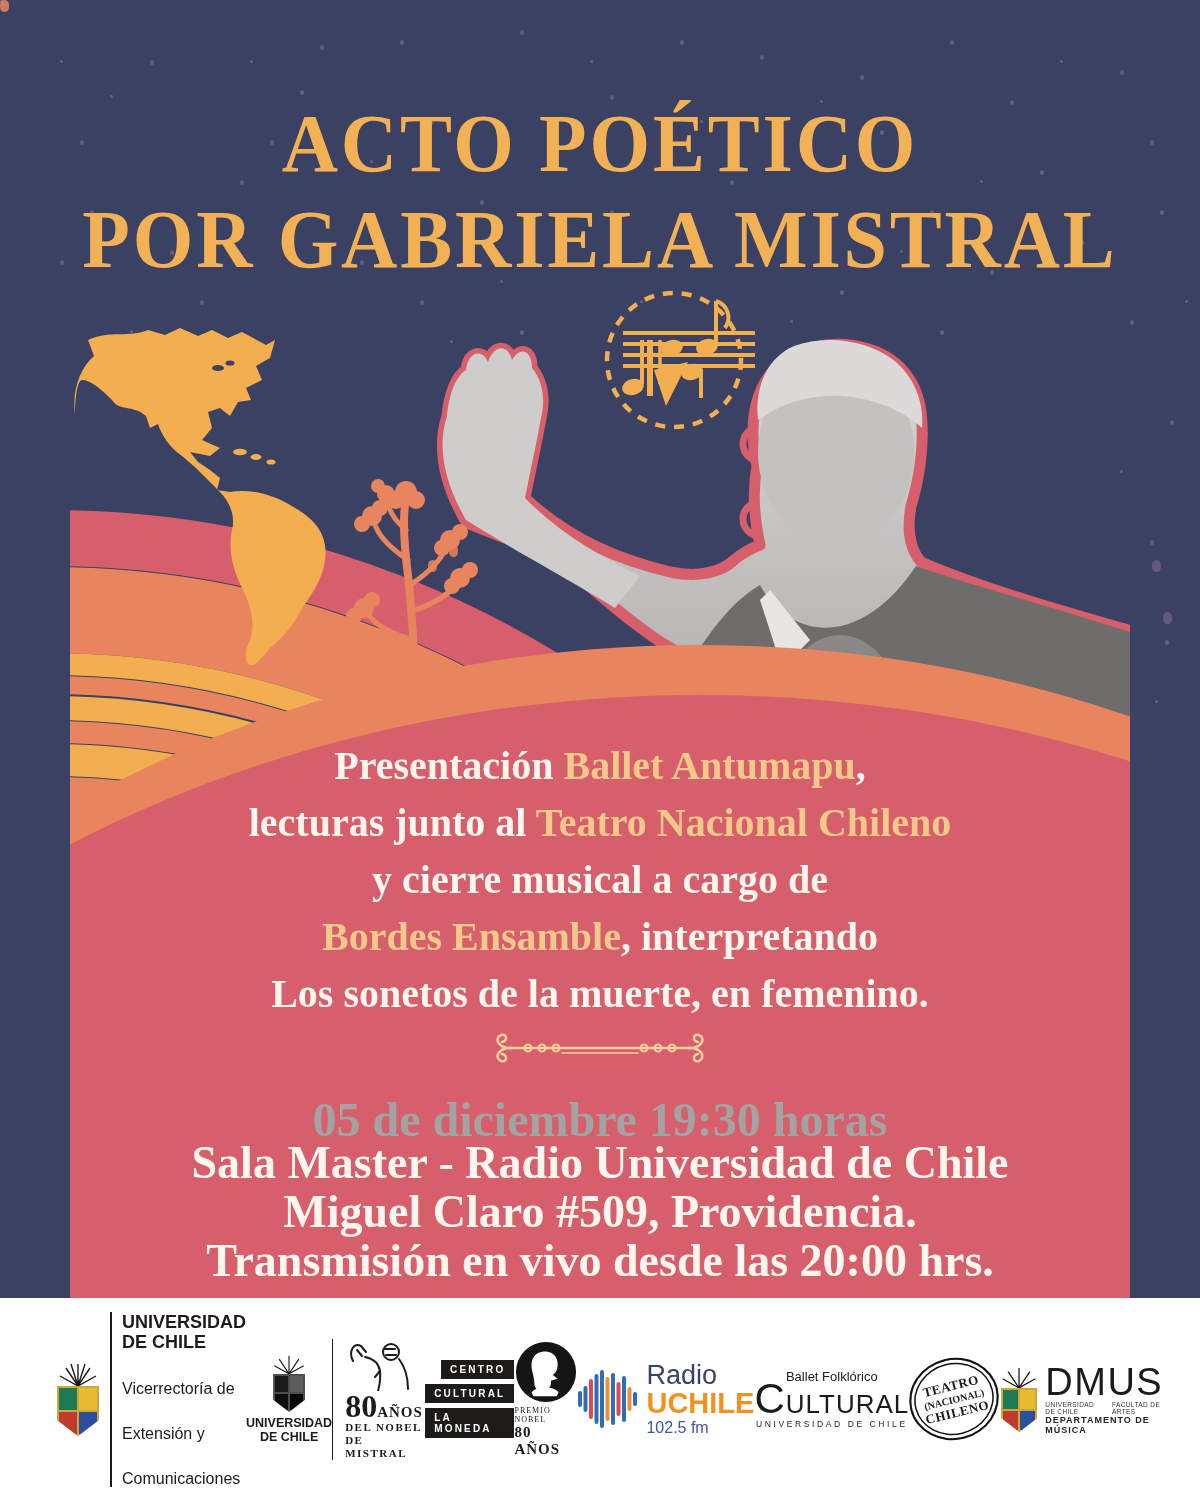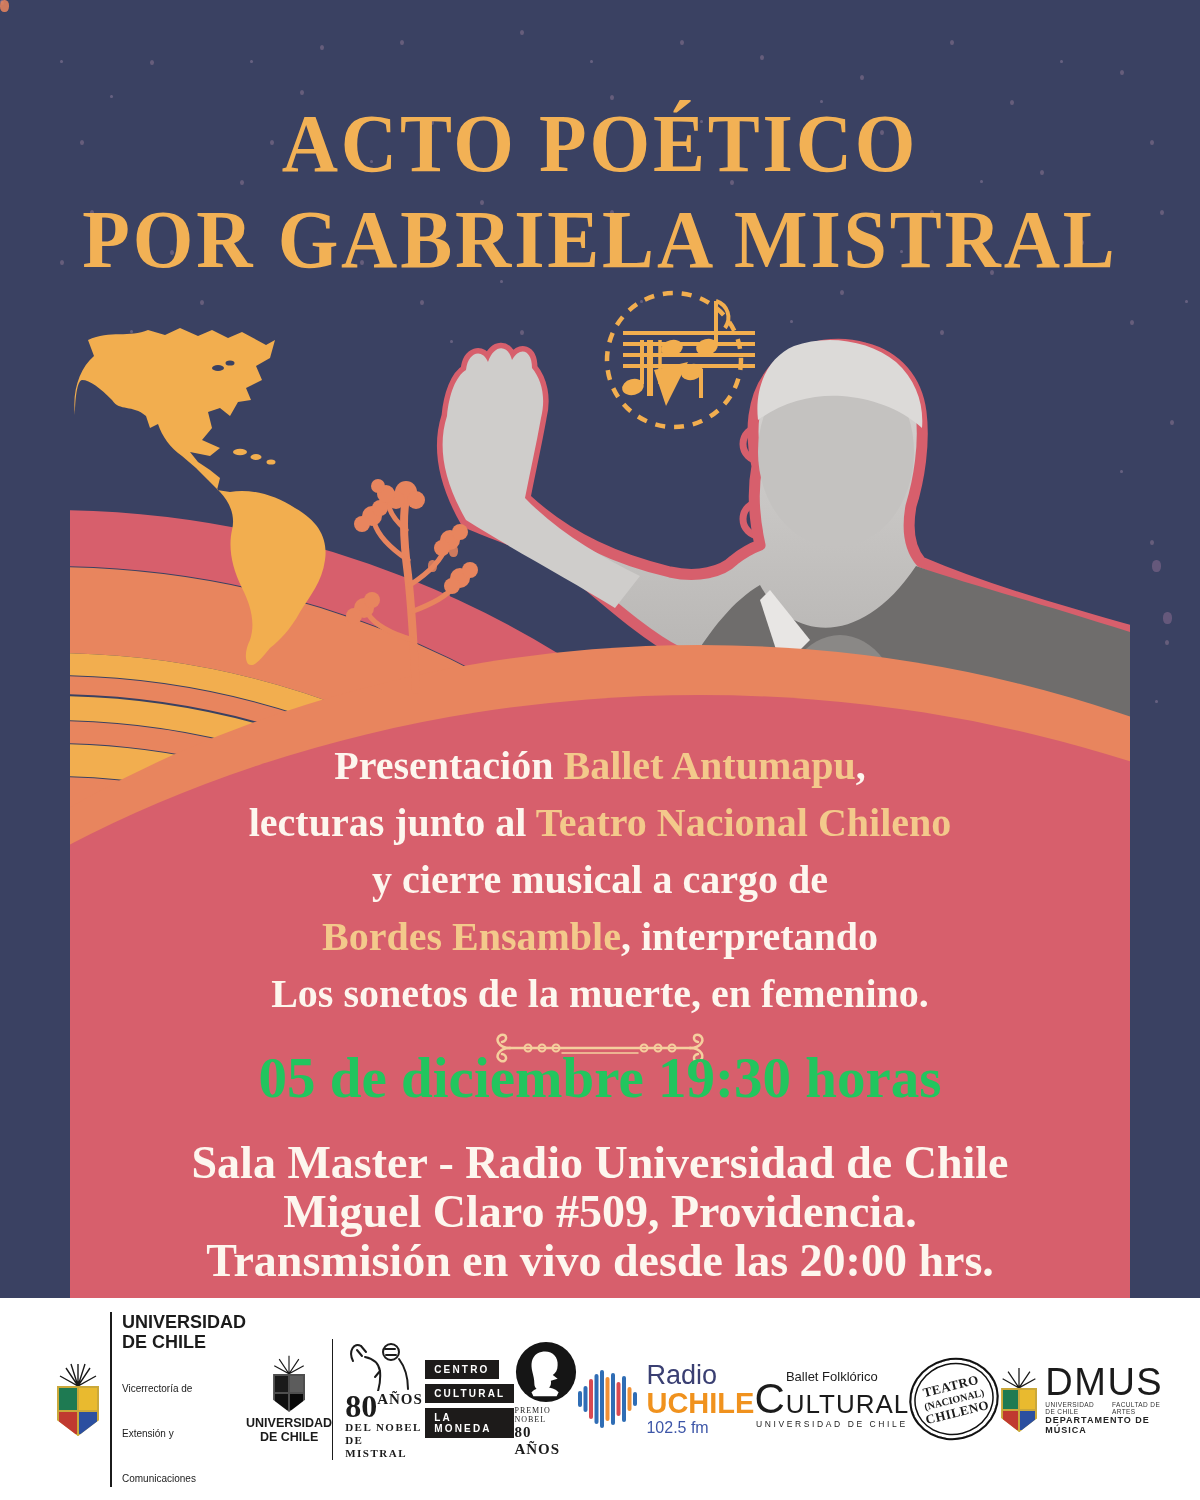--- a/index.html
+++ b/index.html
@@ -35,44 +35,44 @@
          color:#f2b155;font-weight:700;font-size:82px;line-height:96px;
          letter-spacing:3px;transform:scaleX(.95);}
   
   .art{position:absolute;left:70px;top:0;width:1060px;height:1298px;overflow:hidden;z-index:2;}
   
   .overlay{position:absolute;left:0;width:100%;text-align:center;z-index:6;
            color:#fdf6ee;font-weight:700;}
   .desc{top:737px;font-size:40px;line-height:57px;}
   .hl{color:#f3c98b;text-align:center;}
   .divider{top:1026px;}
-  .datetime{top:1045px;font-size:57px;color:#22c55e;}
+  .datetime{top:1092px;font-size:48px;color:#a3a3a3;}
   .venue{top:1138px;font-size:46px;line-height:49px;}
   
   .footer{position:absolute;left:0;top:1298px;width:1200px;height:202px;background:#ffffff;
           z-index:8;display:flex;align-items:center;justify-content:space-between;
           padding:12px 56px;box-sizing:border-box;color:#1b1b1b;
           font-family:"Liberation Sans","DejaVu Sans",sans-serif;}
   .logo{display:flex;align-items:center;}
   .col{display:flex;flex-direction:column;}
   .shield{display:grid;grid-template-columns:1fr 1fr;grid-template-rows:1fr 1fr;gap:2px;
           background:#caa83a;border:2px solid #caa83a;box-sizing:border-box;
           clip-path:polygon(0 0,100% 0,100% 68%,50% 100%,0 68%);}
   .q1{background:#1e7a52}.q2{background:#e9ba2f}.q3{background:#c03a30}.q4{background:#2b4fa0}
   .gray .shield{filter:grayscale(1) brightness(.55) contrast(1.4);}
   .vex-text{border-left:2px solid #1b1b1b;padding-left:10px;margin-left:10px;}
   .vex-name{font-size:18px;font-weight:700;line-height:20px;}
-  .vex-sub{font-size:10px;line-height:17px;margin-top:28px;}
+  .vex-sub{font-size:16px;line-height:17px;margin-top:28px;}
   .u2-name{font-size:12.5px;font-weight:700;line-height:14px;text-align:center;}
   .m80{border-left:1.5px solid #1b1b1b;padding-left:12px;font-family:"Liberation Serif",serif;}
-  .m80-row{display:flex;align-items:flex-start;}
+  .m80-row{display:flex;align-items:flex-end;}
   .m80-num{font-size:32px;font-weight:700;line-height:30px;}
   .m80-anios{font-size:15px;font-weight:700;letter-spacing:1px;}
   .m80-sub{font-size:11px;font-weight:700;letter-spacing:1.5px;line-height:13px;}
-  .ccm{align-items:flex-start;}
+  .ccm{align-items:flex-end;}
   .ccm span{display:inline-block;background:#1d1b1a;color:#fff;font-size:10px;font-weight:700;
             letter-spacing:2.2px;padding:4px 9px;margin:2.5px 0;}
   .nobel{align-items:center;font-family:"Liberation Serif",serif;}
   .nobel-l1{font-size:8px;letter-spacing:1px;margin-top:2px;}
   .nobel-l2{font-size:15px;font-weight:700;letter-spacing:1px;}
   .radio-name{font-size:27px;color:#3a3f72;line-height:27px;}
   .radio-brand{font-size:29px;font-weight:800;color:#f0921e;line-height:29px;}
   .radio-freq{font-size:16px;color:#3d56a8;line-height:19px;}
   .antu{align-items:center;}
   .antu-top{font-size:13px;line-height:14px;}

